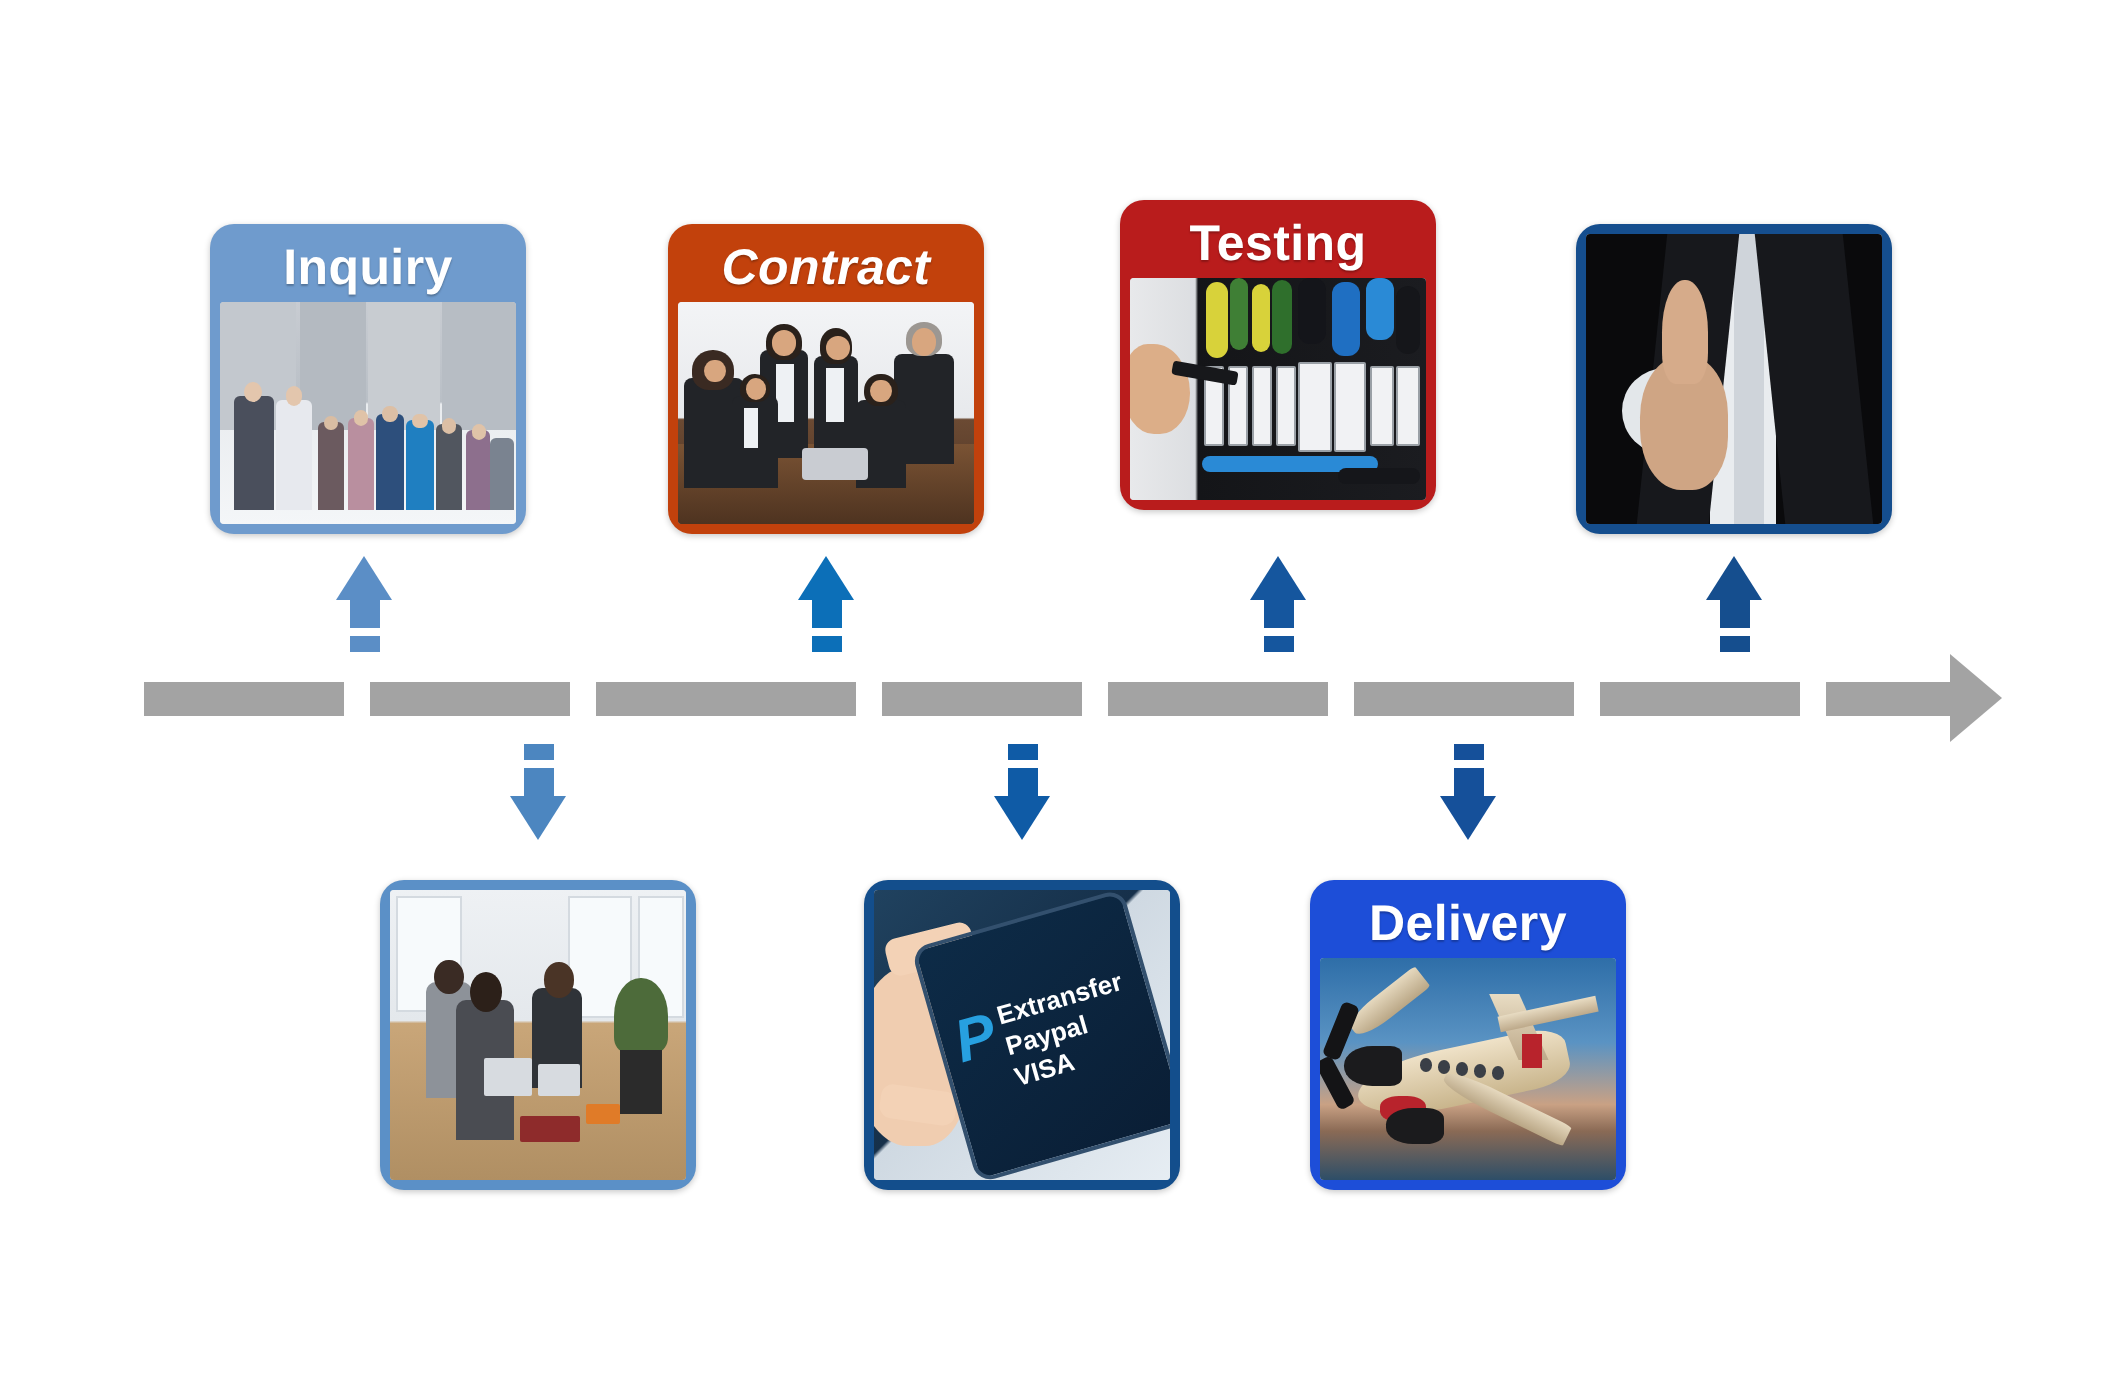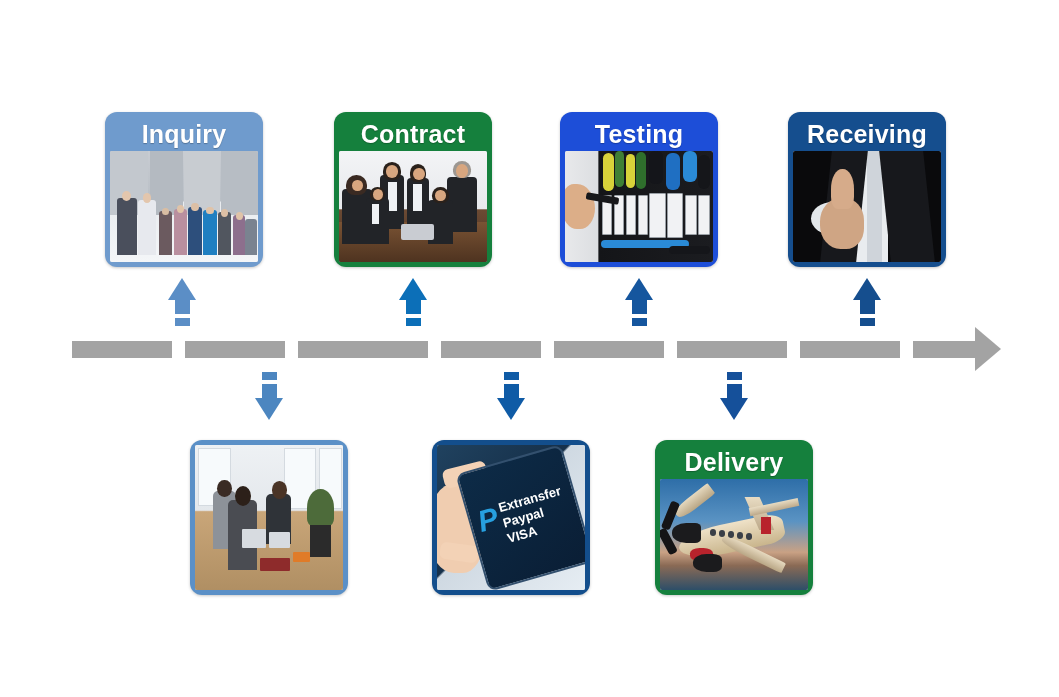--- a/index.html
+++ b/index.html
@@ -216,21 +216,21 @@
         <div class="head" style="left:65%; bottom:43%; width:5%; height:7%; background:#e0c3a8;"></div>
         <div class="person" style="left:73%; width:9%;  height:39%; background:#51565f;"></div>
         <div class="head" style="left:75%; bottom:41%; width:5%; height:7%; background:#dcbfa5;"></div>
         <div class="person" style="left:83%; width:8%;  height:36%; background:#8d6f8d;"></div>
         <div class="head" style="left:85%; bottom:38%; width:5%; height:7%; background:#e0c3a8;"></div>
         <div class="person" style="left:91%; width:8%;  height:33%; background:#7a8390;"></div>
       </div>
     </div>
   </div>
 
-  <div class="card" style="left:334px; top:112px; background:#15803d;">
+  <div class="card" style="left:334px; top:112px; background:#c2410c;font-style:italic;">
     <div class="card-title">Contract</div>
     <div class="card-photo">
       <div class="scene sc-meeting">
         <div class="table"></div>
 
         <div class="biz" style="left:28%; top:22%;  width:16%; height:48%;"></div>
         <div class="shirt" style="left:33%; top:28%;  width:6%;  height:26%;"></div>
         <div class="hair" style="left:30%; top:10%;  width:12%; height:16%;"></div>
         <div class="skin" style="left:32%; top:13%;  width:8%;  height:11%;"></div>
 
@@ -254,21 +254,21 @@
 
         <div class="biz" style="left:60%; top:44%;  width:17%; height:40%;"></div>
         <div class="hair" style="left:63%; top:32%;  width:11%; height:15%;"></div>
         <div class="skin" style="left:65%; top:35%;  width:7%;  height:10%;"></div>
 
         <div class="laptop" style="left:42%; top:66%; width:22%; height:14%;"></div>
       </div>
     </div>
   </div>
 
-  <div class="card" style="left:560px; top:112px; background:#1d4ed8;">
+  <div class="card" style="left:560px; top:100px; background:#b91c1c;">
     <div class="card-title">Testing</div>
     <div class="card-photo">
       <div class="scene sc-panel">
 
         <div class="wire" style="left:26%; top:2%;  width:7%;  height:34%; background:#d8d23a;"></div>
         <div class="wire" style="left:34%; top:0%;  width:6%;  height:32%; background:#3f7f35;"></div>
         <div class="wire" style="left:41%; top:3%;  width:6%;  height:30%; background:#d8d23a;"></div>
         <div class="wire" style="left:48%; top:1%;  width:7%;  height:33%; background:#2f6f2c;"></div>
         <div class="wire" style="left:57%; top:0%;  width:9%;  height:30%; background:#14151a;"></div>
         <div class="wire" style="left:68%; top:2%;  width:10%; height:33%; background:#1f6fc2;"></div>
@@ -287,21 +287,20 @@
         <div class="wire" style="left:24%; top:80%; width:60%; height:7%; background:#2a8ad6;"></div>
         <div class="wire" style="left:70%; top:86%; width:28%; height:7%; background:#15161a;"></div>
 
         <div class="hand" style="left:-2%; top:30%; width:22%; height:40%;"></div>
         <div class="probe" style="left:14%; top:40%; width:22%; height:6%; transform:rotate(10deg);"></div>
       </div>
     </div>
   </div>
 
   <div class="card" style="left:788px; top:112px; background:#154e8e;">
-    <div class="card-title">Receiving</div>
     <div class="card-photo">
       <div class="scene sc-thumb">
         <div class="shirtw" style="left:42%; top:0;   width:22%; height:100%;"></div>
         <div class="tie" style="left:50%; top:0;   width:10%; height:100%;"></div>
         <div class="lapel" style="left:22%; top:0;   width:24%; height:100%; transform:skewX(-6deg);"></div>
         <div class="lapel" style="left:62%; top:0;   width:30%; height:100%; transform:skewX(6deg);"></div>
         <div class="cuff" style="left:12%; top:46%; width:30%; height:30%;"></div>
         <div class="fist" style="left:18%; top:42%; width:30%; height:46%;"></div>
         <div class="thumb" style="left:26%; top:16%; width:15%; height:36%;"></div>
       </div>
@@ -384,21 +383,21 @@
         <div class="pp-logo" style="left:28%; top:40%; font-size:30px; transform:rotate(-16deg);">P</div>
         <div class="pay-txt" style="left:44%; top:32%;">
           <div>Extransfer</div>
           <div>Paypal</div>
           <div>VISA</div>
         </div>
       </div>
     </div>
   </div>
 
-  <div class="card" style="left:655px; top:440px; background:#15803d;">
+  <div class="card" style="left:655px; top:440px; background:#1d4ed8;">
     <div class="card-title">Delivery</div>
     <div class="card-photo">
       <div class="scene sc-plane">
         <div class="wing" style="left:8%;  top:14%; width:30%; height:12%; transform:rotate(-38deg);"></div>
         <div class="fuse" style="left:12%; top:40%; width:72%; height:26%;"></div>
         <div class="tail" style="left:62%; top:16%; width:10%; height:30%; transform:skewX(24deg);"></div>
         <div class="tail" style="left:60%; top:22%; width:34%; height:7%; transform:rotate(-12deg);"></div>
         <div class="redfin" style="left:68%; top:34%; width:7%;  height:16%;"></div>
         <div class="eng" style="left:8%;  top:40%; width:20%; height:18%;"></div>
         <div class="prop" style="left:4%;  top:20%; width:6%;  height:26%; transform:rotate(22deg);"></div>

